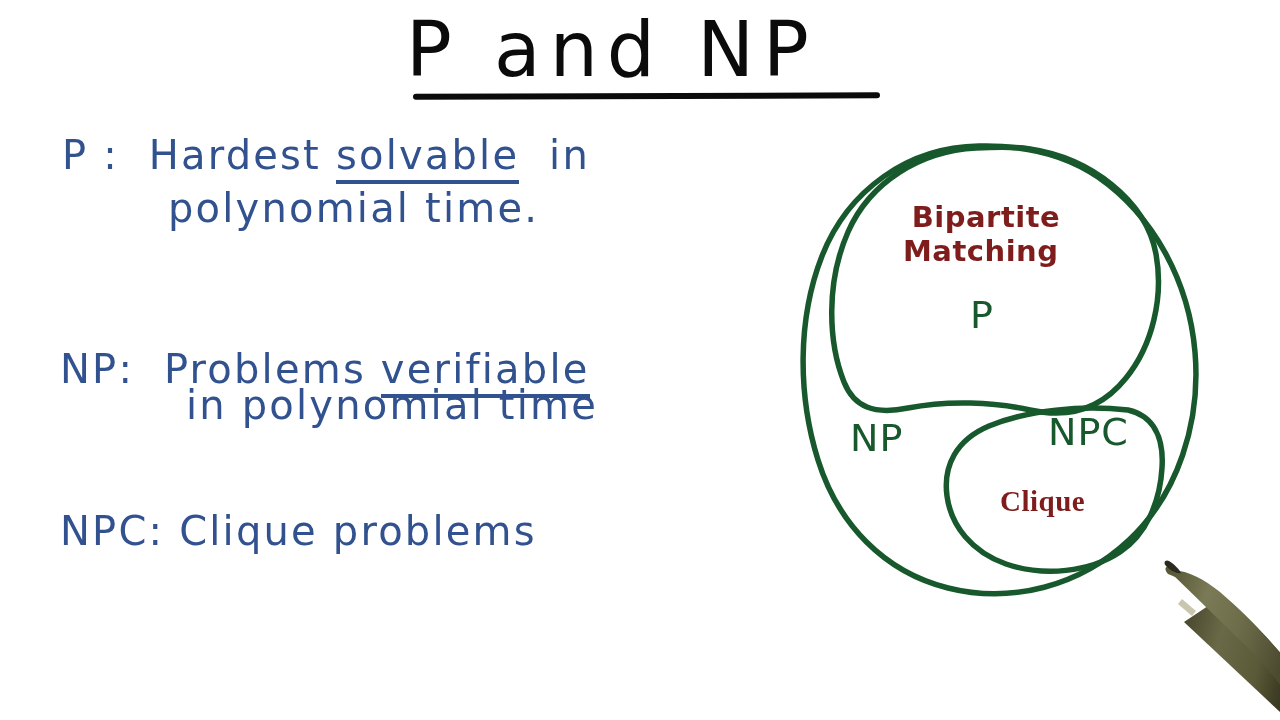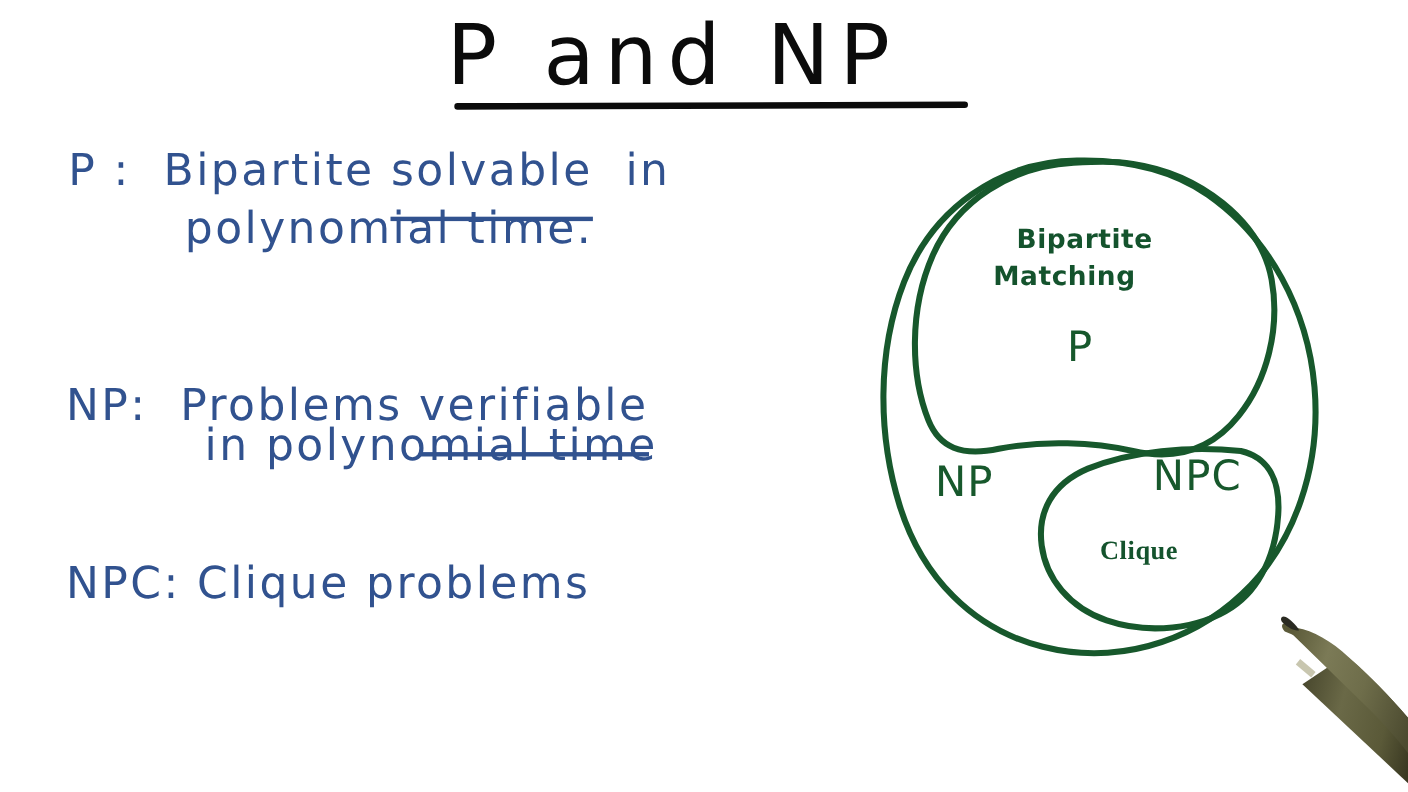--- a/index.html
+++ b/index.html
@@ -53,21 +53,21 @@
     position: absolute;
     color: #31528f;
     font-family: "DejaVu Sans", sans-serif;
     font-size: 40px;
     line-height: 50px;
     letter-spacing: 2.2px;
     white-space: pre;
   }
   .note .u {
     border-bottom: 4px solid #31528f;
-    padding-bottom: 19px;
+    padding-bottom: 2px;
   }
 
   #note-p-line1  { left: 62px;  top: 130px; }
   #note-p-line2  { left: 168px; top: 183px; }
 
   #note-np-line1 { left: 60px;  top: 322px; margin-top: 22px; }
   #note-np-line2 { left: 186px; top: 380px; }
 
   #note-npc-line1{ left: 60px;  top: 506px; }
   #note-npc-line2{ left: 200px; top: 564px; }
@@ -87,22 +87,22 @@
     white-space: pre;
     font-family: "DejaVu Sans", sans-serif;
   }
   .lbl-green {
     color: #17582c;
     font-size: 38px;
     line-height: 40px;
     letter-spacing: 1px;
   }
   .lbl-cyan {
-    color: #14532d;
-    font-size: 24px;
+    color: #7f1d1d;
+    font-size: 29px;
     line-height: 30px;
     letter-spacing: 0.5px;
     font-weight: 700;
   }
   #lbl-bipartite  { left: 116px; top: 82px;  text-align: center; width: 180px; }
   #lbl-matching   { left: 123px; top: 116px; text-align: left; width: 180px; }
   #lbl-p          { left: 190px; top: 175px; }
   #lbl-np         { left: 70px;  top: 298px; }
   #lbl-npc        { left: 220px; top: 292px; margin-left: 48px; }
   #lbl-clique     { left: 220px; top: 366px; font-family: Liberation Serif, serif; }
@@ -120,21 +120,21 @@
 </head>
 <body>
 
 <div id="stage">
 
   <div id="title-block">
     <span id="title-text">P and NP</span>
   </div>
   <div id="title-underline"></div>
 
-  <div class="note" id="note-p-line1"><span>P :  Bipartite </span><span class="u">solvable</span><span>  in</span></div>
+  <div class="note" id="note-p-line1"><span>P :  Hardest </span><span class="u">solvable</span><span>  in</span></div>
   <div class="note" id="note-p-line2">polynomial time.</div>
 
   <div class="note" id="note-np-line1"><span>NP:  Problems </span><span class="u">verifiable</span><span></span></div>
   <div class="note" id="note-np-line2">in polynomial time</div>
 
   <div class="note" id="note-npc-line1">NPC: Clique problems</div>
 
   <div id="venn">
     <svg width="440" height="500" viewBox="0 0 440 500">
 

